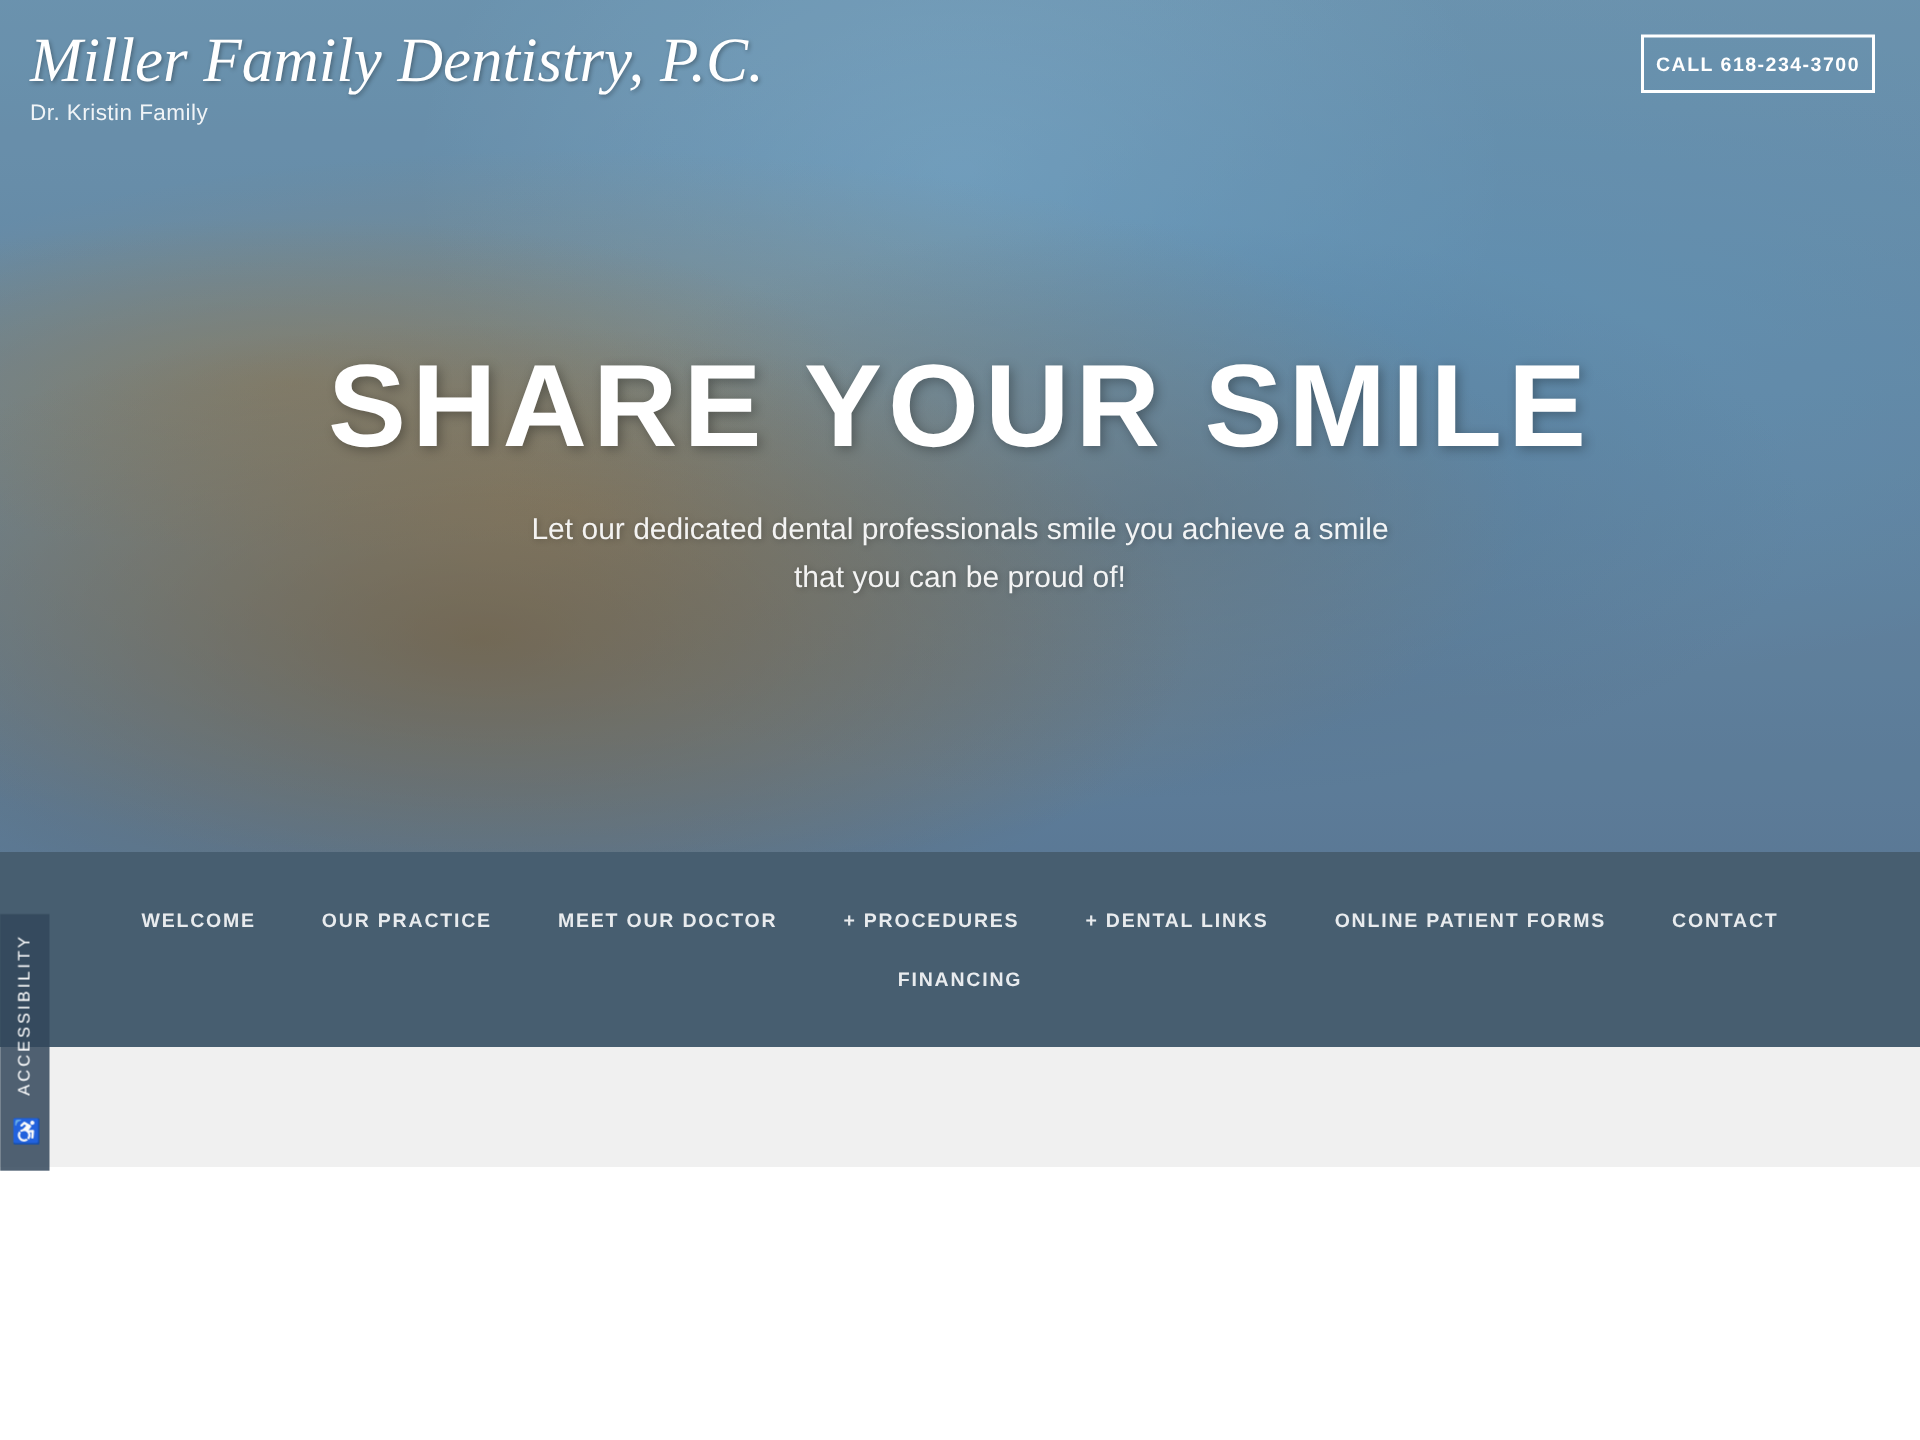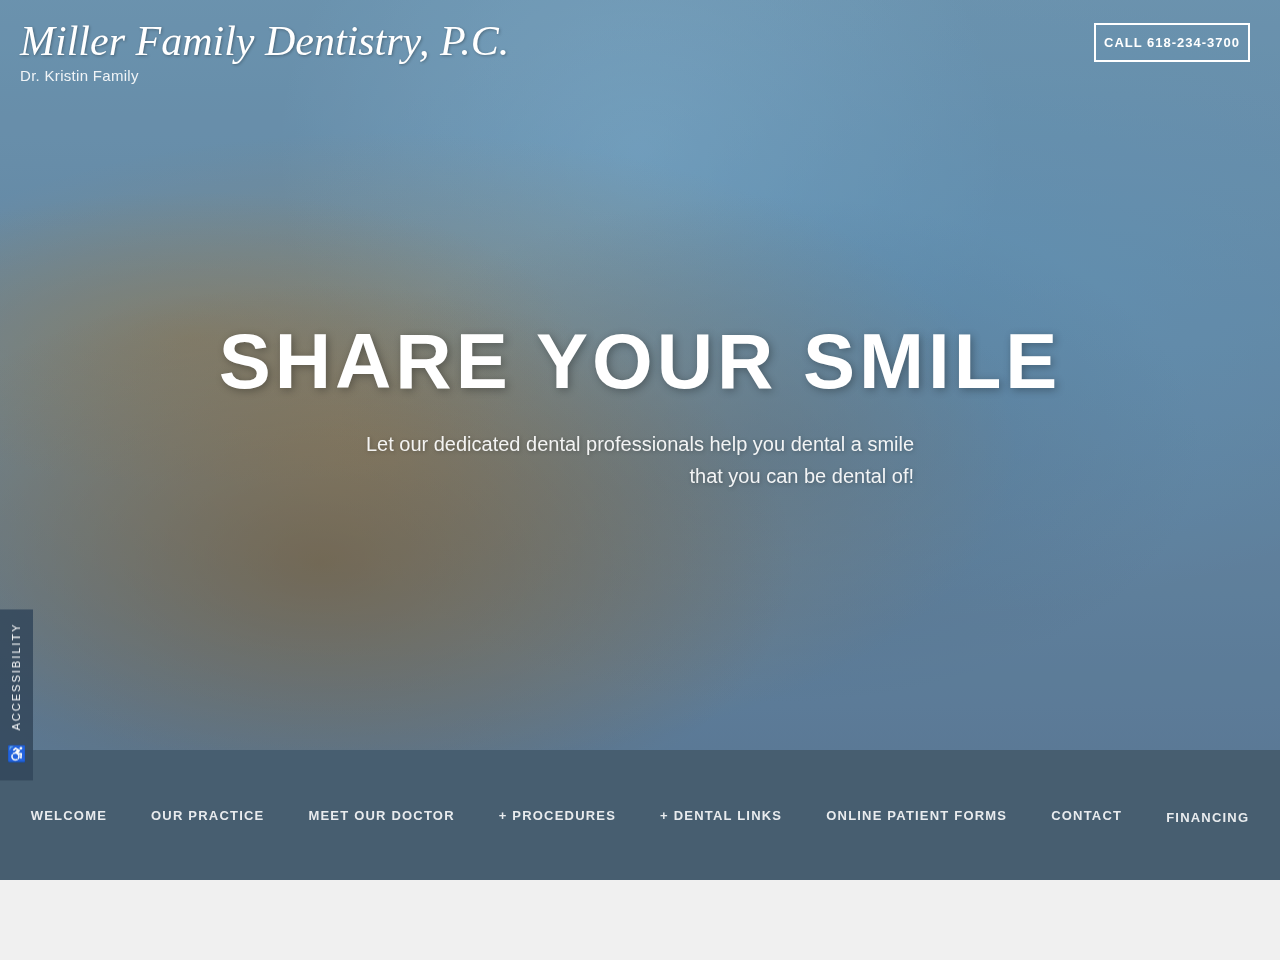--- a/index.html
+++ b/index.html
@@ -9,21 +9,21 @@
       width: 1280px;
       height: 960px;
       overflow: hidden;
       position: relative;
     }
 
     
     .hero {
       position: relative;
       width: 1280px;
-      height: 750px;
+      height: 568px;
       background: linear-gradient(
         135deg,
         rgba(139, 105, 70, 0.55) 0%,
         rgba(90, 130, 160, 0.45) 40%,
         rgba(70, 140, 180, 0.55) 100%
       );
       background-color: #7a9bb5;
       overflow: hidden;
       display: flex;
       flex-direction: column;
@@ -107,21 +107,21 @@
 
     
     .hero-content {
       position: relative;
       z-index: 10;
       flex: 1;
       display: flex;
       flex-direction: column;
       justify-content: center;
       align-items: center;
-      text-align: right;
+      text-align: center;
       padding: 0 20px;
       margin-top: -20px;
     }
 
     .hero-headline {
       font-size: 78px;
       font-weight: 800;
       color: #fff;
       letter-spacing: 4px;
       text-shadow: 2px 2px 8px rgba(0,0,0,0.3);
@@ -138,21 +138,21 @@
       text-shadow: 1px 1px 4px rgba(0,0,0,0.25);
     }
 
     
     .navbar {
       position: relative;
       z-index: 20;
       background: rgba(55, 80, 100, 0.92);
       height: 130px;
       display: flex;
-      flex-direction: row;
+      flex-direction: column;
       justify-content: center;
     }
 
     .nav-row-1 {
       display: flex;
       justify-content: center;
       align-items: center;
       gap: 0;
     }
 
@@ -218,22 +218,22 @@
     <div class="brand">
       <span class="brand-title">Miller Family Dentistry, P.C.</span>
       <span class="brand-subtitle">Dr. Kristin Family</span>
     </div>
     <button class="call-button">CALL 618-234-3700</button>
   </div>
 
   <div class="hero-content">
     <h1 class="hero-headline">SHARE YOUR SMILE</h1>
     <p class="hero-subtext">
-      <span>Let our dedicated dental professionals help you dental a smile</span><br>
-      <span>that you can be dental of!</span>
+      <span>Let our dedicated dental professionals smile you achieve a smile</span><br>
+      <span>that you can be proud of!</span>
     </p>
   </div>
 </div>
 
 <nav class="navbar">
   <div class="nav-row-1">
 
   <div class="nav-item">WELCOME</div>
       <div class="nav-item">OUR PRACTICE</div>
       <div class="nav-item">MEET OUR DOCTOR</div>

